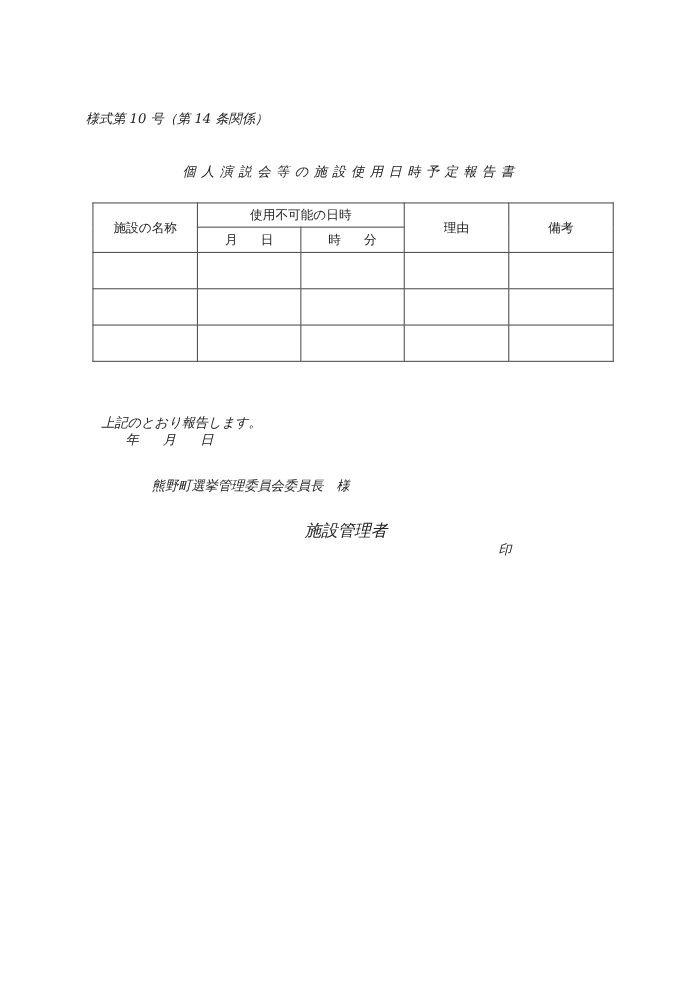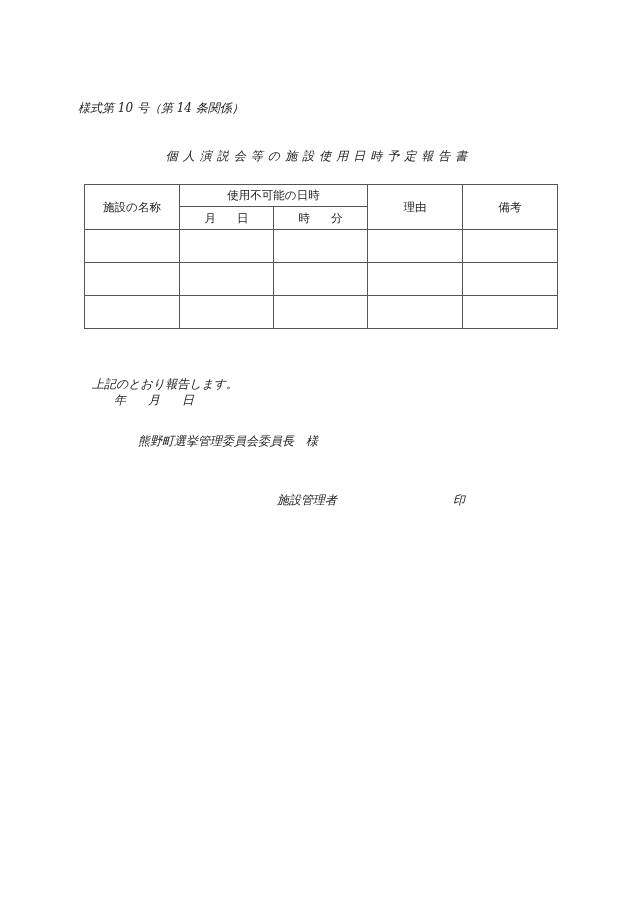--- a/index.html
+++ b/index.html
@@ -17,21 +17,21 @@
     }
     table.report td { border: 1px solid #555; text-align: center; vertical-align: middle; padding: 0; }
     .h1 td { height: 21px; }
     .h2 td { height: 22px; }
     .drow td { height: 32px; }
     .sub-split { display: flex; justify-content: space-around; padding: 0 14px; }
     .closing { left: 92px; top: 352px; font-size: 12px; margin-top: 24px; }
     .date { left: 114px; top: 374px; font-size: 12px; word-spacing: 0; margin-top: 18px; }
     .date span { display: inline-block; margin-right: 22px; }
     .addressee { left: 102px; top: 433px; font-size: 12px; margin-left: 36px; }
-    .manager { left: 277px; top: 492px; font-size: 12px; }
+    .manager { left: 277px; top: 473px; font-size: 15px; }
     .seal { left: 453px; top: 492px; font-size: 12px; }
   </style>
 </head>
 <body>
 
 <div class="abs form-no">様式第 10 号（第 14 条関係）</div>
 <div class="abs title">個人演説会等の施設使用日時予定報告書</div>
 
 <table class="report">
   <colgroup>

